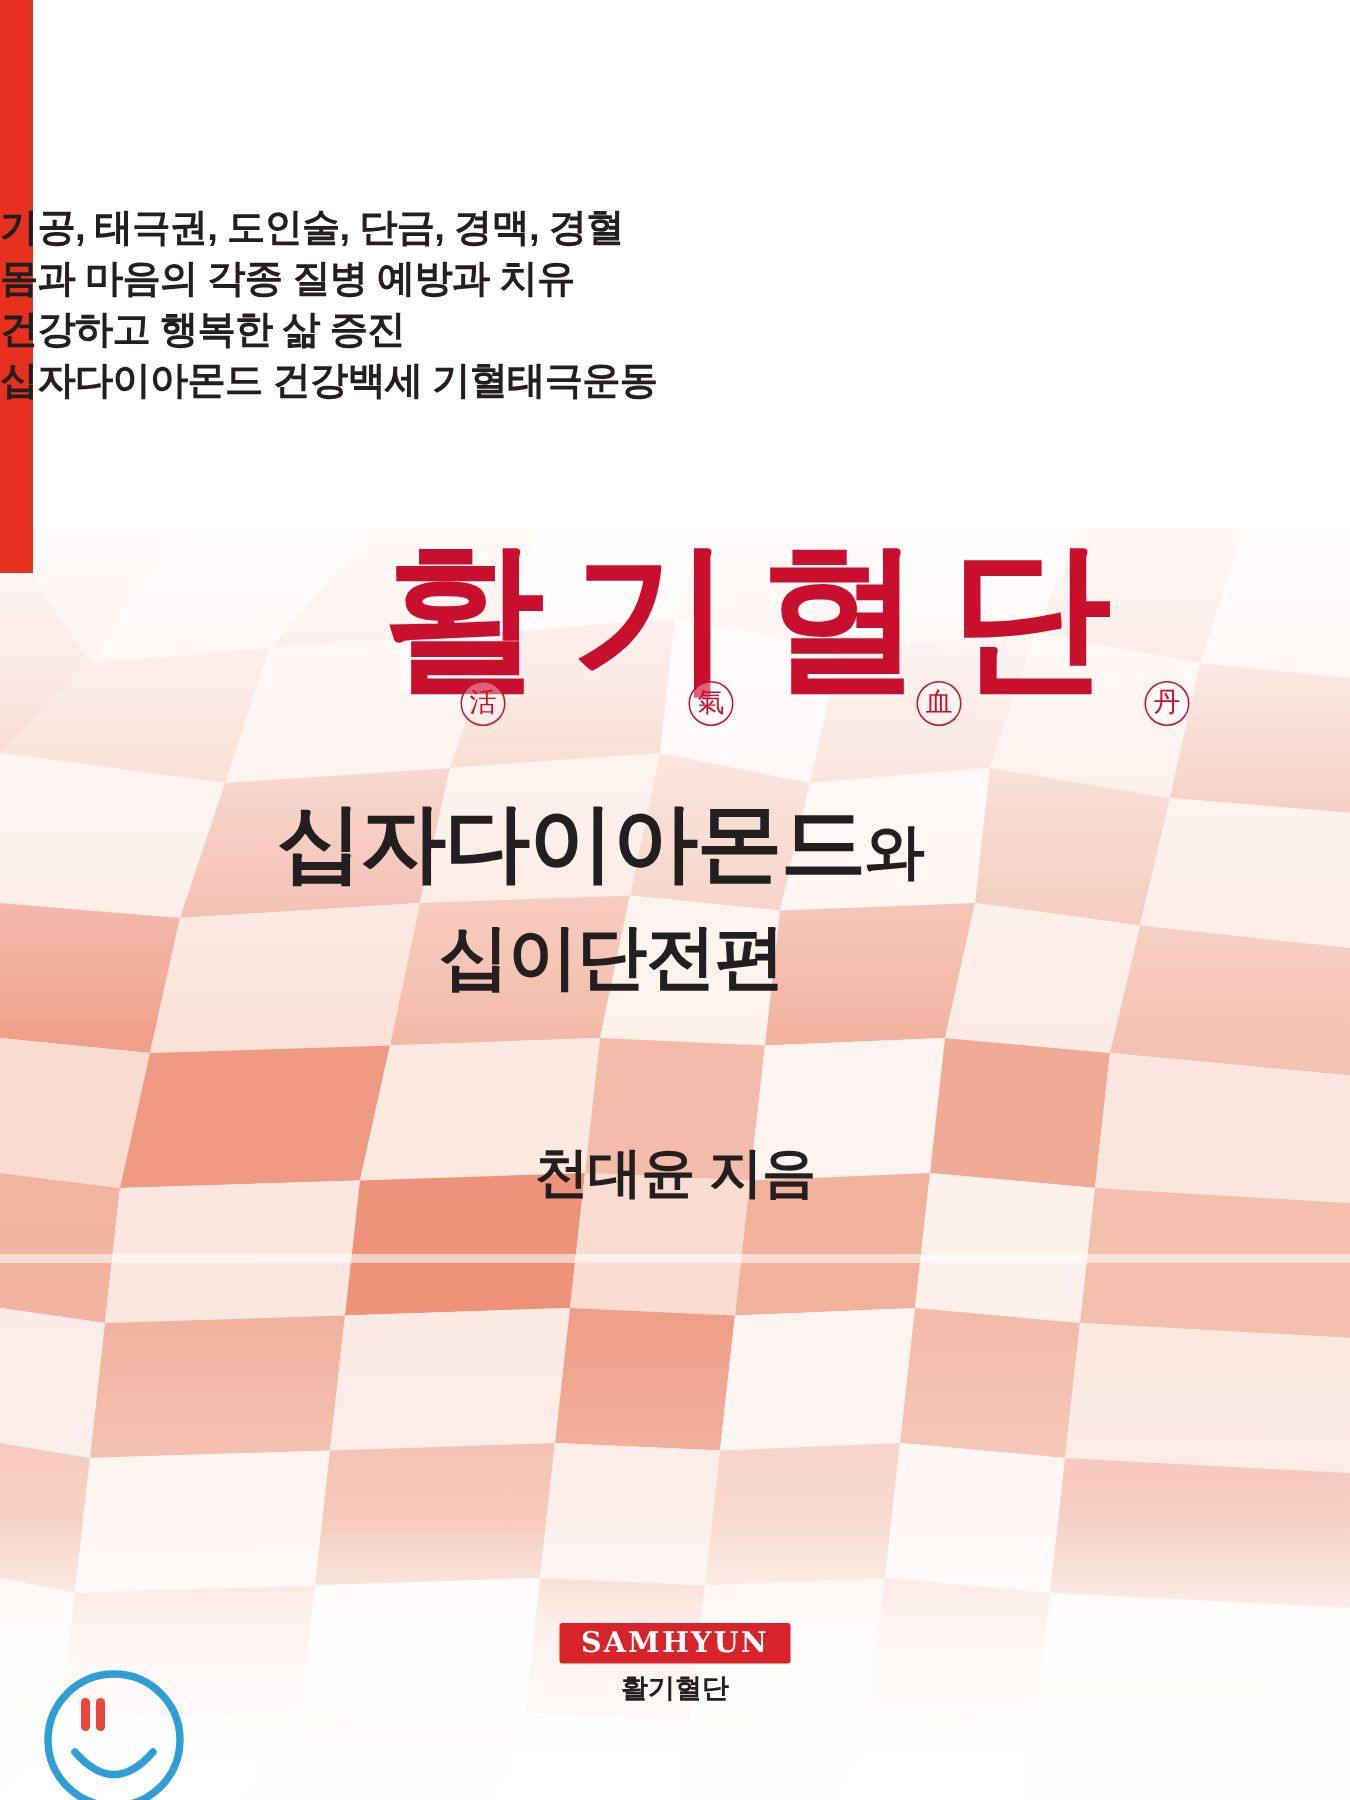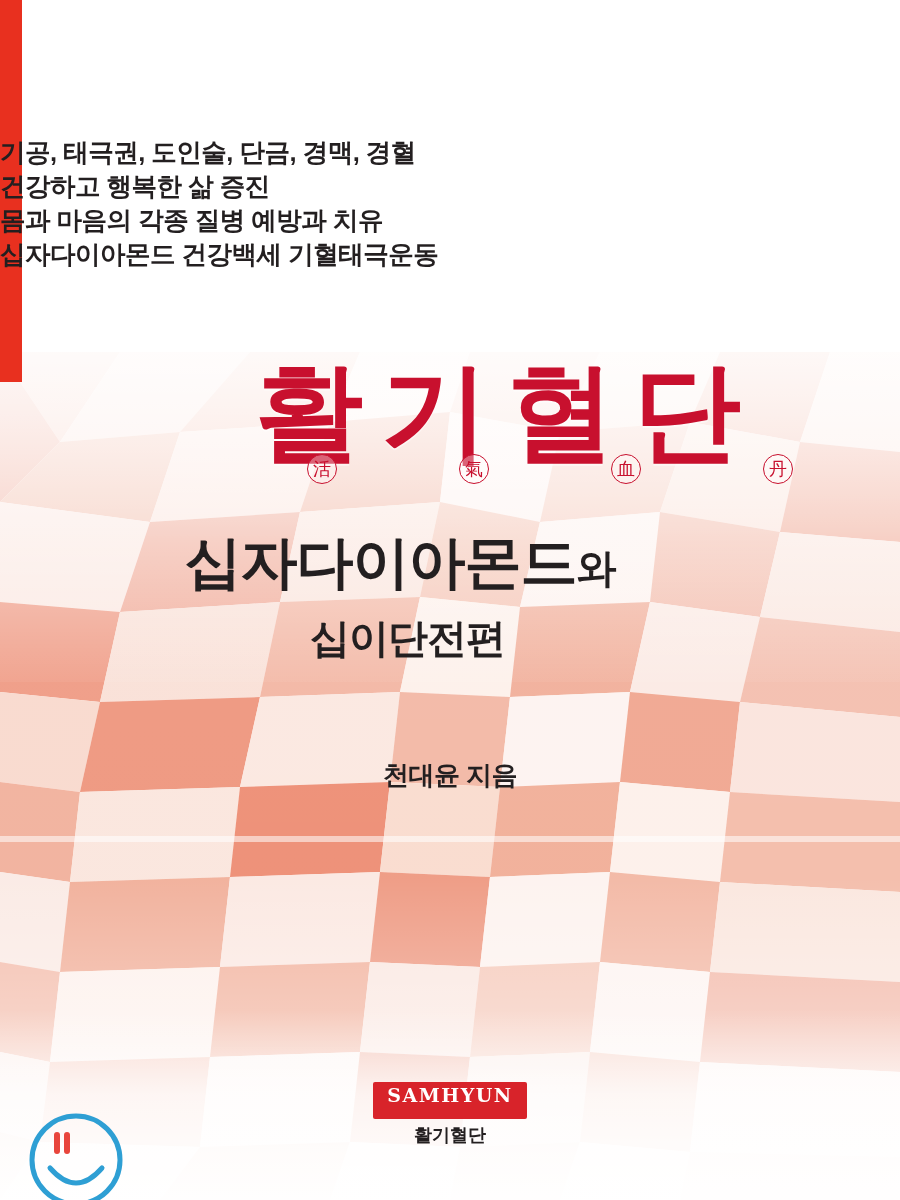--- a/index.html
+++ b/index.html
@@ -154,35 +154,35 @@
     letter-spacing: -1px;
   }
   .sub-line1 {
     font-size: 57px;
     line-height: 70px;
   }
   .sub-line1 .small {
     font-size: 40px;
   }
   .sub-line2 {
-    font-size: 40px;
+    font-size: 47px;
     line-height: 70px;
     margin-left: 15px;
   }
 
   
   .author {
     position: absolute;
     left: 0;
     top: 758px;
     width: 900px;
     text-align: center;
     z-index: 9;
     color: #231f20;
-    font-size: 26px;
+    font-size: 36px;
     font-weight: 700;
     letter-spacing: -0.5px;
   }
 
   
   .publisher {
     position: absolute;
     left: 0;
     top: 1082px;
     width: 900px;
@@ -190,21 +190,21 @@
     z-index: 9;
   }
   .pub-badge {
     display: inline-block;
     background: #d8232a;
     color: #ffffff;
     font-family: "DejaVu Serif", "Liberation Serif", serif;
     font-size: 19px;
     font-weight: 700;
     letter-spacing: 1.5px;
-    padding: 2px 14px 13px 14px;
+    padding: 2px 14px 3px 14px;
     border-radius: 2px;
   }
   .pub-name {
     margin-top: 4px;
     color: #231f20;
     font-size: 18px;
     font-weight: 700;
     letter-spacing: 0px;
   }
 
@@ -322,22 +322,22 @@
       </defs>
     </svg>
   </div>
 
   <div class="wash-top"></div>
   <div class="wash-midline"></div>
   <div class="wash-bottom"></div>
 
   <div class="tagline">
     <div>기공, 태극권, 도인술, 단금, 경맥, 경혈</div>
+    <div>몸과 마음의 각종 질병 예방과 치유</div>
     <div>건강하고 행복한 삶 증진</div>
-    <div>몸과 마음의 각종 질병 예방과 치유</div>
     <div>십자다이아몬드 건강백세 기혈태극운동</div>
   </div>
 
   <div class="title-block">
     <div class="title-main">활기혈단</div>
     <div class="hanja-row">
       <div class="hanja hanja-0"><span class="ring">活</span></div>
       <div class="hanja hanja-1"><span class="ring">氣</span></div>
       <div class="hanja hanja-2"><span class="ring">血</span></div>
       <div class="hanja hanja-3"><span class="ring">丹</span></div>

